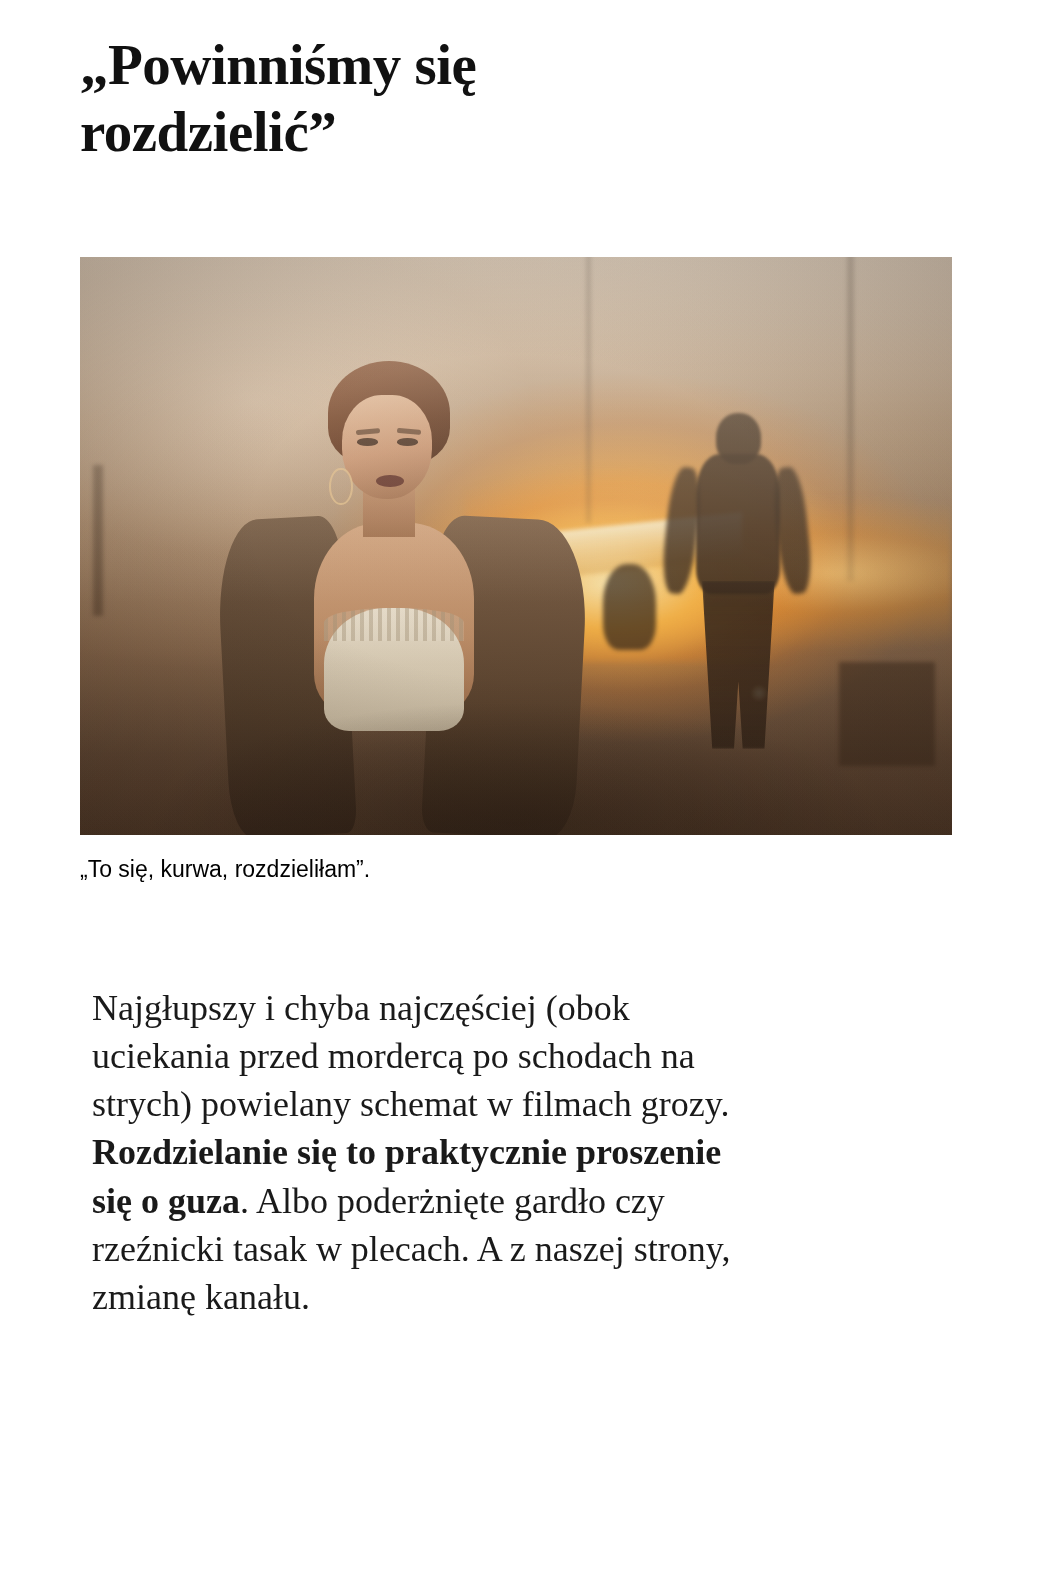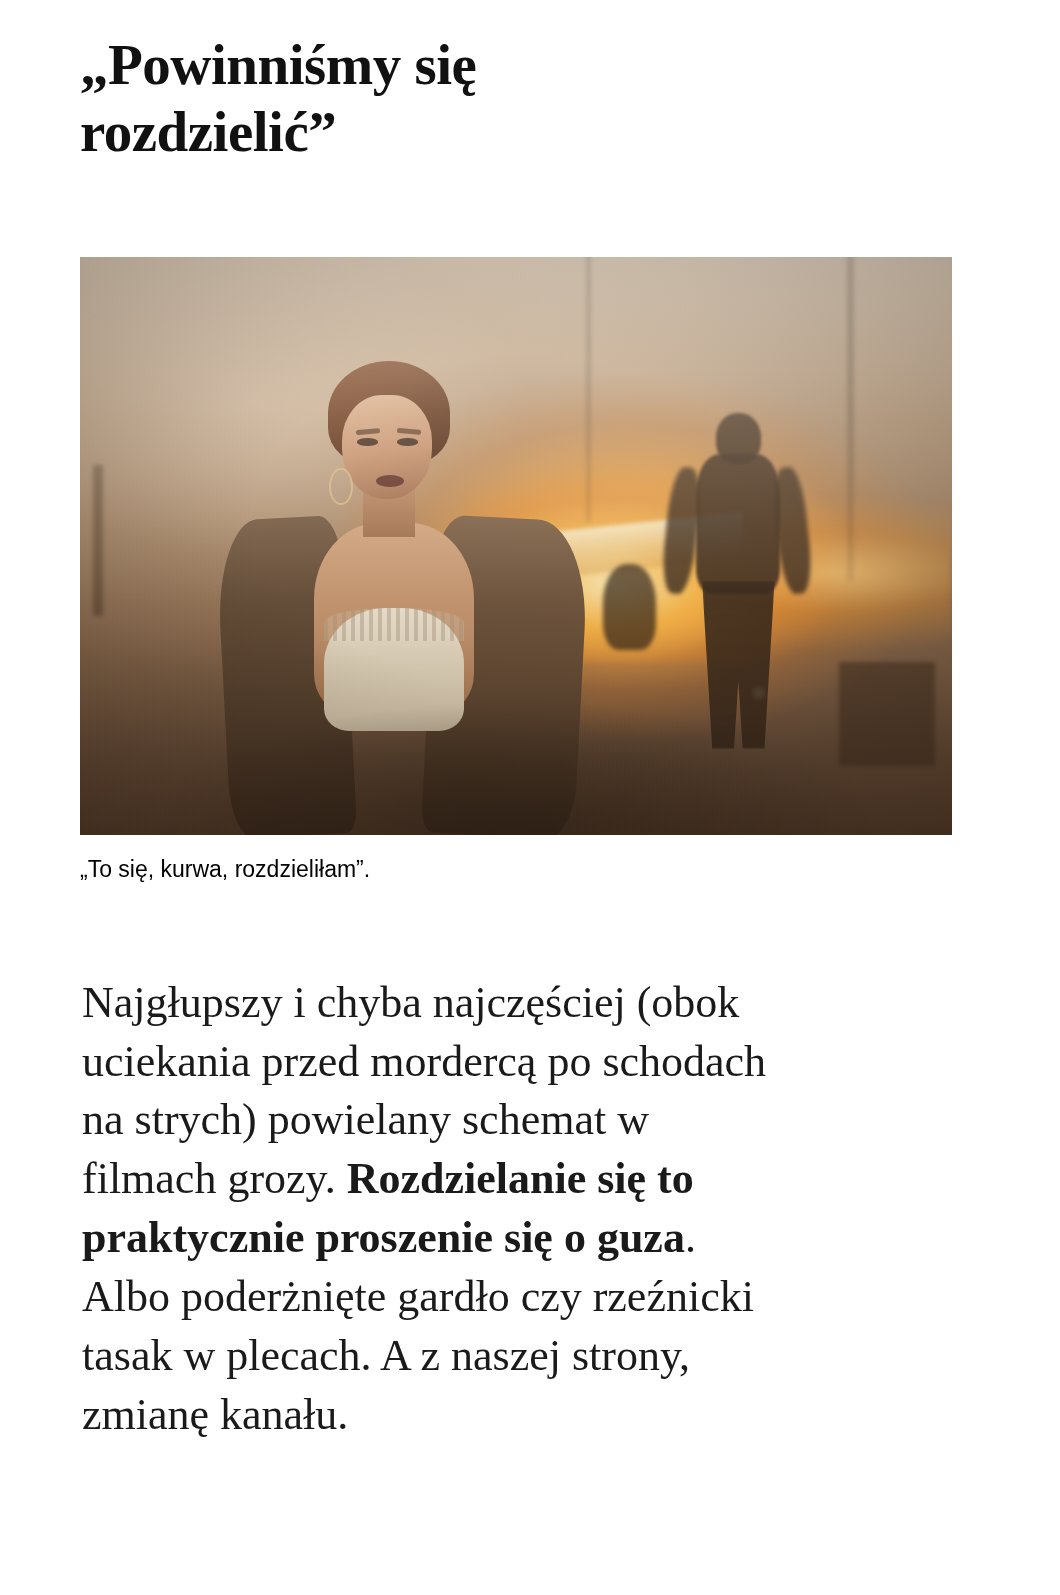--- a/index.html
+++ b/index.html
@@ -256,24 +256,24 @@
   .figure-caption {
     font-family: "Liberation Sans", sans-serif;
     font-size: 23px;
     line-height: 1.4;
     color: #000000;
     padding-top: 18px;
     margin: 0;
   }
   .body-text {
     font-family: "Liberation Serif", serif;
-    font-size: 44px;
+    font-size: 36px;
     line-height: 1.34;
     color: #1a1a1a;
-    margin: 2px;
+    margin: 12px;
     padding-top: 86px;
     max-width: 890px;
   }
   .body-text b { font-weight: 700; }
 </style>
 </head>
 <body>
 
 <div class="page">
 

